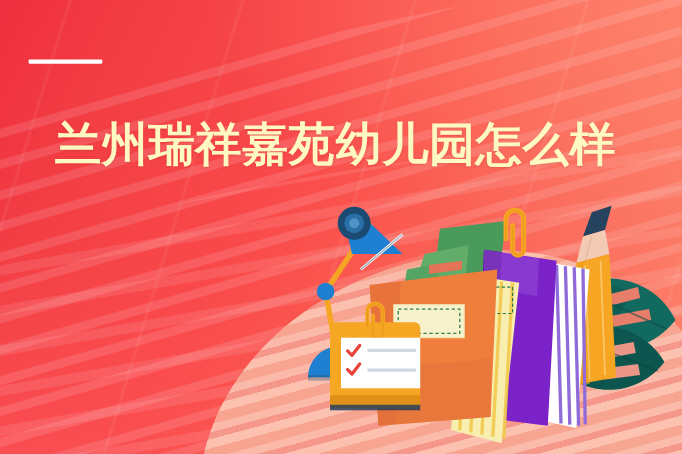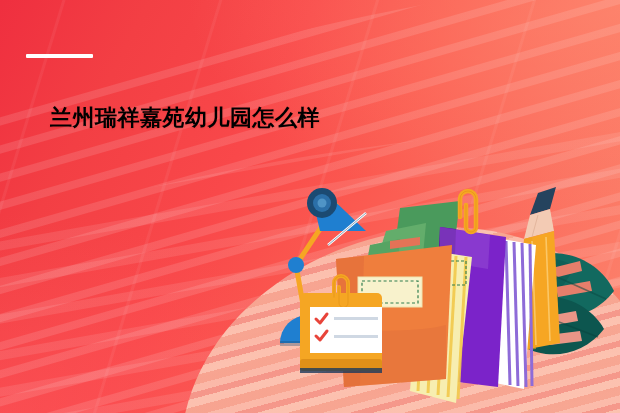--- a/index.html
+++ b/index.html
@@ -122,22 +122,22 @@
     height: 4px;
     background: #ffffff;
     border-radius: 1px;
   }
 
   
   .headline {
     position: absolute;
     left: 50px;
     top: 104px;
-    color: #000000;
-    font-size: 22px;
+    color: #fef9c3;
+    font-size: 42px;
     line-height: 1.3;
     font-weight: bold;
     letter-spacing: .5px;
     white-space: nowrap;
     text-shadow: 0 1px 2px rgba(150,20,20,.18);
   }
 
   
   .art {
     position: absolute;

